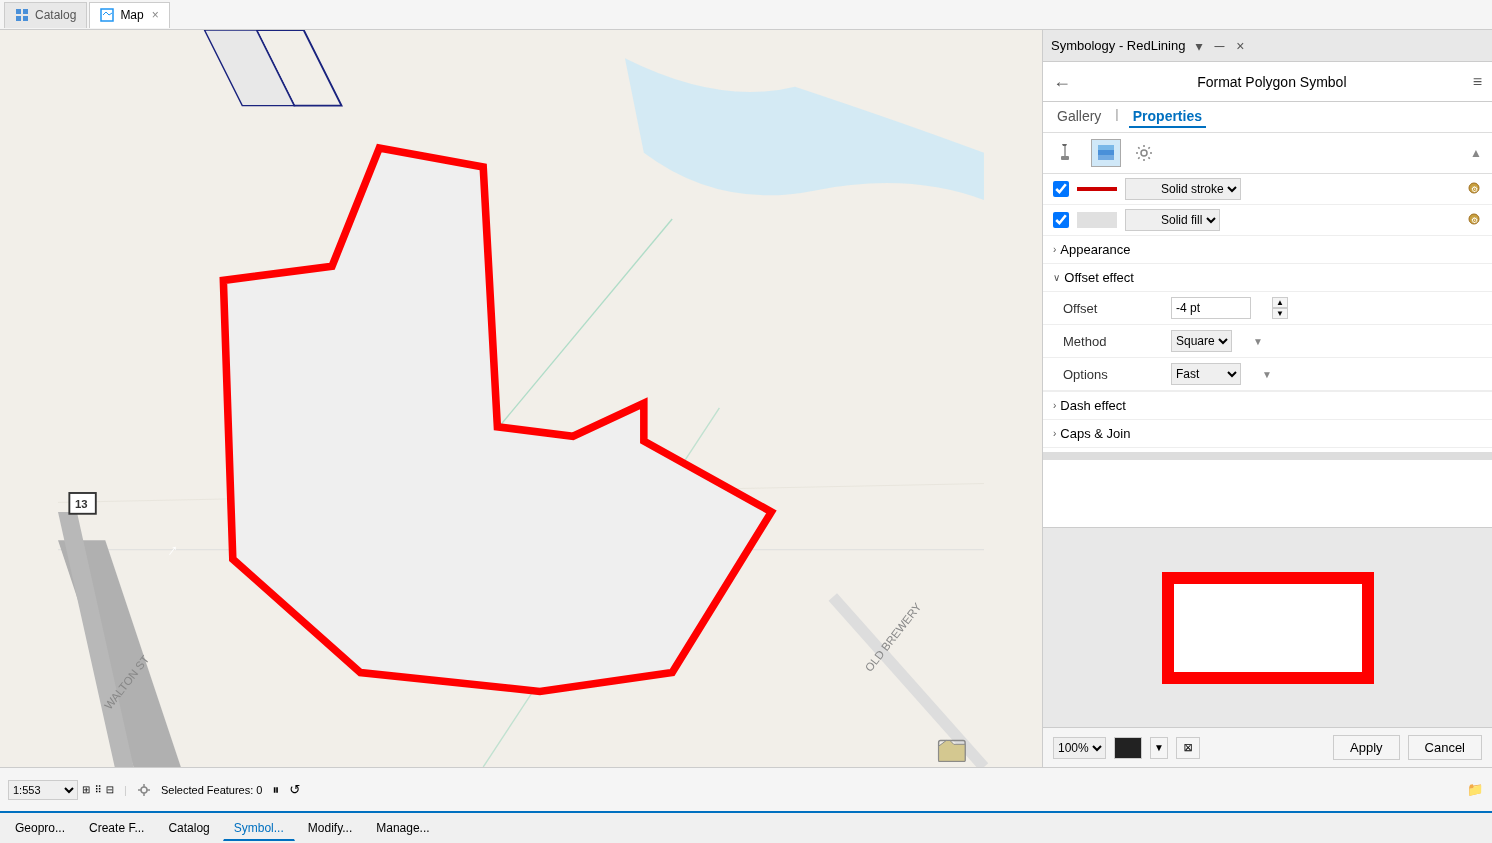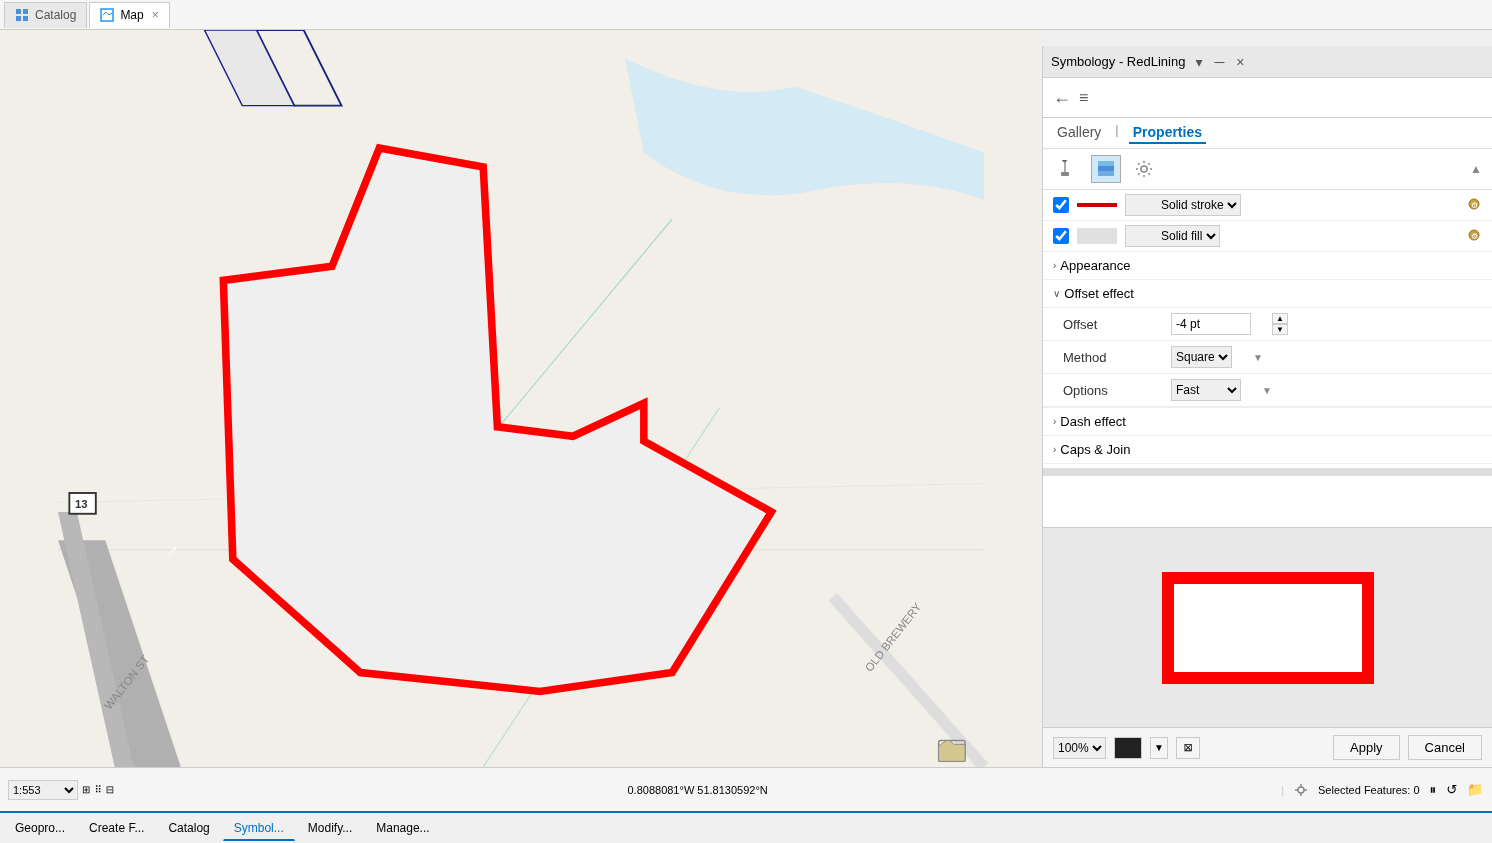--- a/index.html
+++ b/index.html
@@ -31,21 +31,21 @@
     .status-bar {
       display: flex; align-items: center; background: #f5f5f5; border-top: 1px solid #ccc;
       height: 44px; padding: 0 8px; flex-shrink: 0; font-size: 11px; gap: 10px;
     }
     .status-scale { display: flex; align-items: center; gap: 4px; }
     .status-scale select { font-size: 11px; border: 1px solid #ccc; height: 20px; }
 
     
     .right-panel {
       width: 450px; display: flex; flex-direction: column; background: #fff;
-      border-left: 1px solid #ccc; flex-shrink: 0; margin-top: 16px;
+      border-left: 1px solid #ccc; flex-shrink: 0;
     }
 
     .panel-title-bar {
       display: flex; align-items: center; background: #e8e8e8; padding: 4px 8px;
       border-bottom: 1px solid #ccc; height: 32px; gap: 6px;
     }
     .panel-controls { display: flex; gap: 4px; align-items: center; }
     .panel-btn { background: none; border: none; cursor: pointer; font-size: 14px; color: #555; padding: 2px 4px; }
 
     .panel-header {
@@ -212,20 +212,21 @@
         <span>Symbology - RedLining</span>
         <div class="panel-controls">
           <button class="panel-btn" title="Pin">▾</button>
           <button class="panel-btn">─</button>
           <button class="panel-btn">×</button>
         </div>
       </div>
 
       <div class="panel-header">
         <button class="back-btn">←</button>
+        <span class="header-title">Format Polygon Symbol</span>
         <button class="menu-btn">≡</button>
       </div>
 
       <div class="panel-tabs">
         <span class="panel-tab">Gallery</span>
         <span class="panel-tab-sep">|</span>
         <span class="panel-tab active">Properties</span>
       </div>
 
       <div class="panel-icons">
@@ -377,21 +378,20 @@
 
   <div class="status-bar">
     <div class="status-scale">
       <select style="font-size:11px; border:1px solid #ccc; height:20px; width:70px;">
         <option>1:553</option>
       </select>
       <button style="background:none; border:none; cursor:pointer; font-size:10px;">⊞</button>
       <button style="background:none; border:none; cursor:pointer; font-size:10px;">⠿</button>
       <button style="background:none; border:none; cursor:pointer; font-size:10px;">⊟</button>
     </div>
-    <span style="flex:1; text-align:center;">0.8088081°W 51.8130592°N</span>
     <span style="color:#ccc;">|</span>
     <svg width="14" height="14" viewBox="0 0 14 14">
       <circle cx="7" cy="7" r="3" fill="none" stroke="#888" stroke-width="1.5"></circle>
       <line x1="7" y1="1" x2="7" y2="4" stroke="#888" stroke-width="1.5"></line>
       <line x1="7" y1="10" x2="7" y2="13" stroke="#888" stroke-width="1.5"></line>
       <line x1="1" y1="7" x2="4" y2="7" stroke="#888" stroke-width="1.5"></line>
       <line x1="10" y1="7" x2="13" y2="7" stroke="#888" stroke-width="1.5"></line>
     </svg>
     <span>Selected Features: 0</span>
     <button style="background:none; border:none; cursor:pointer;">⏸</button>

